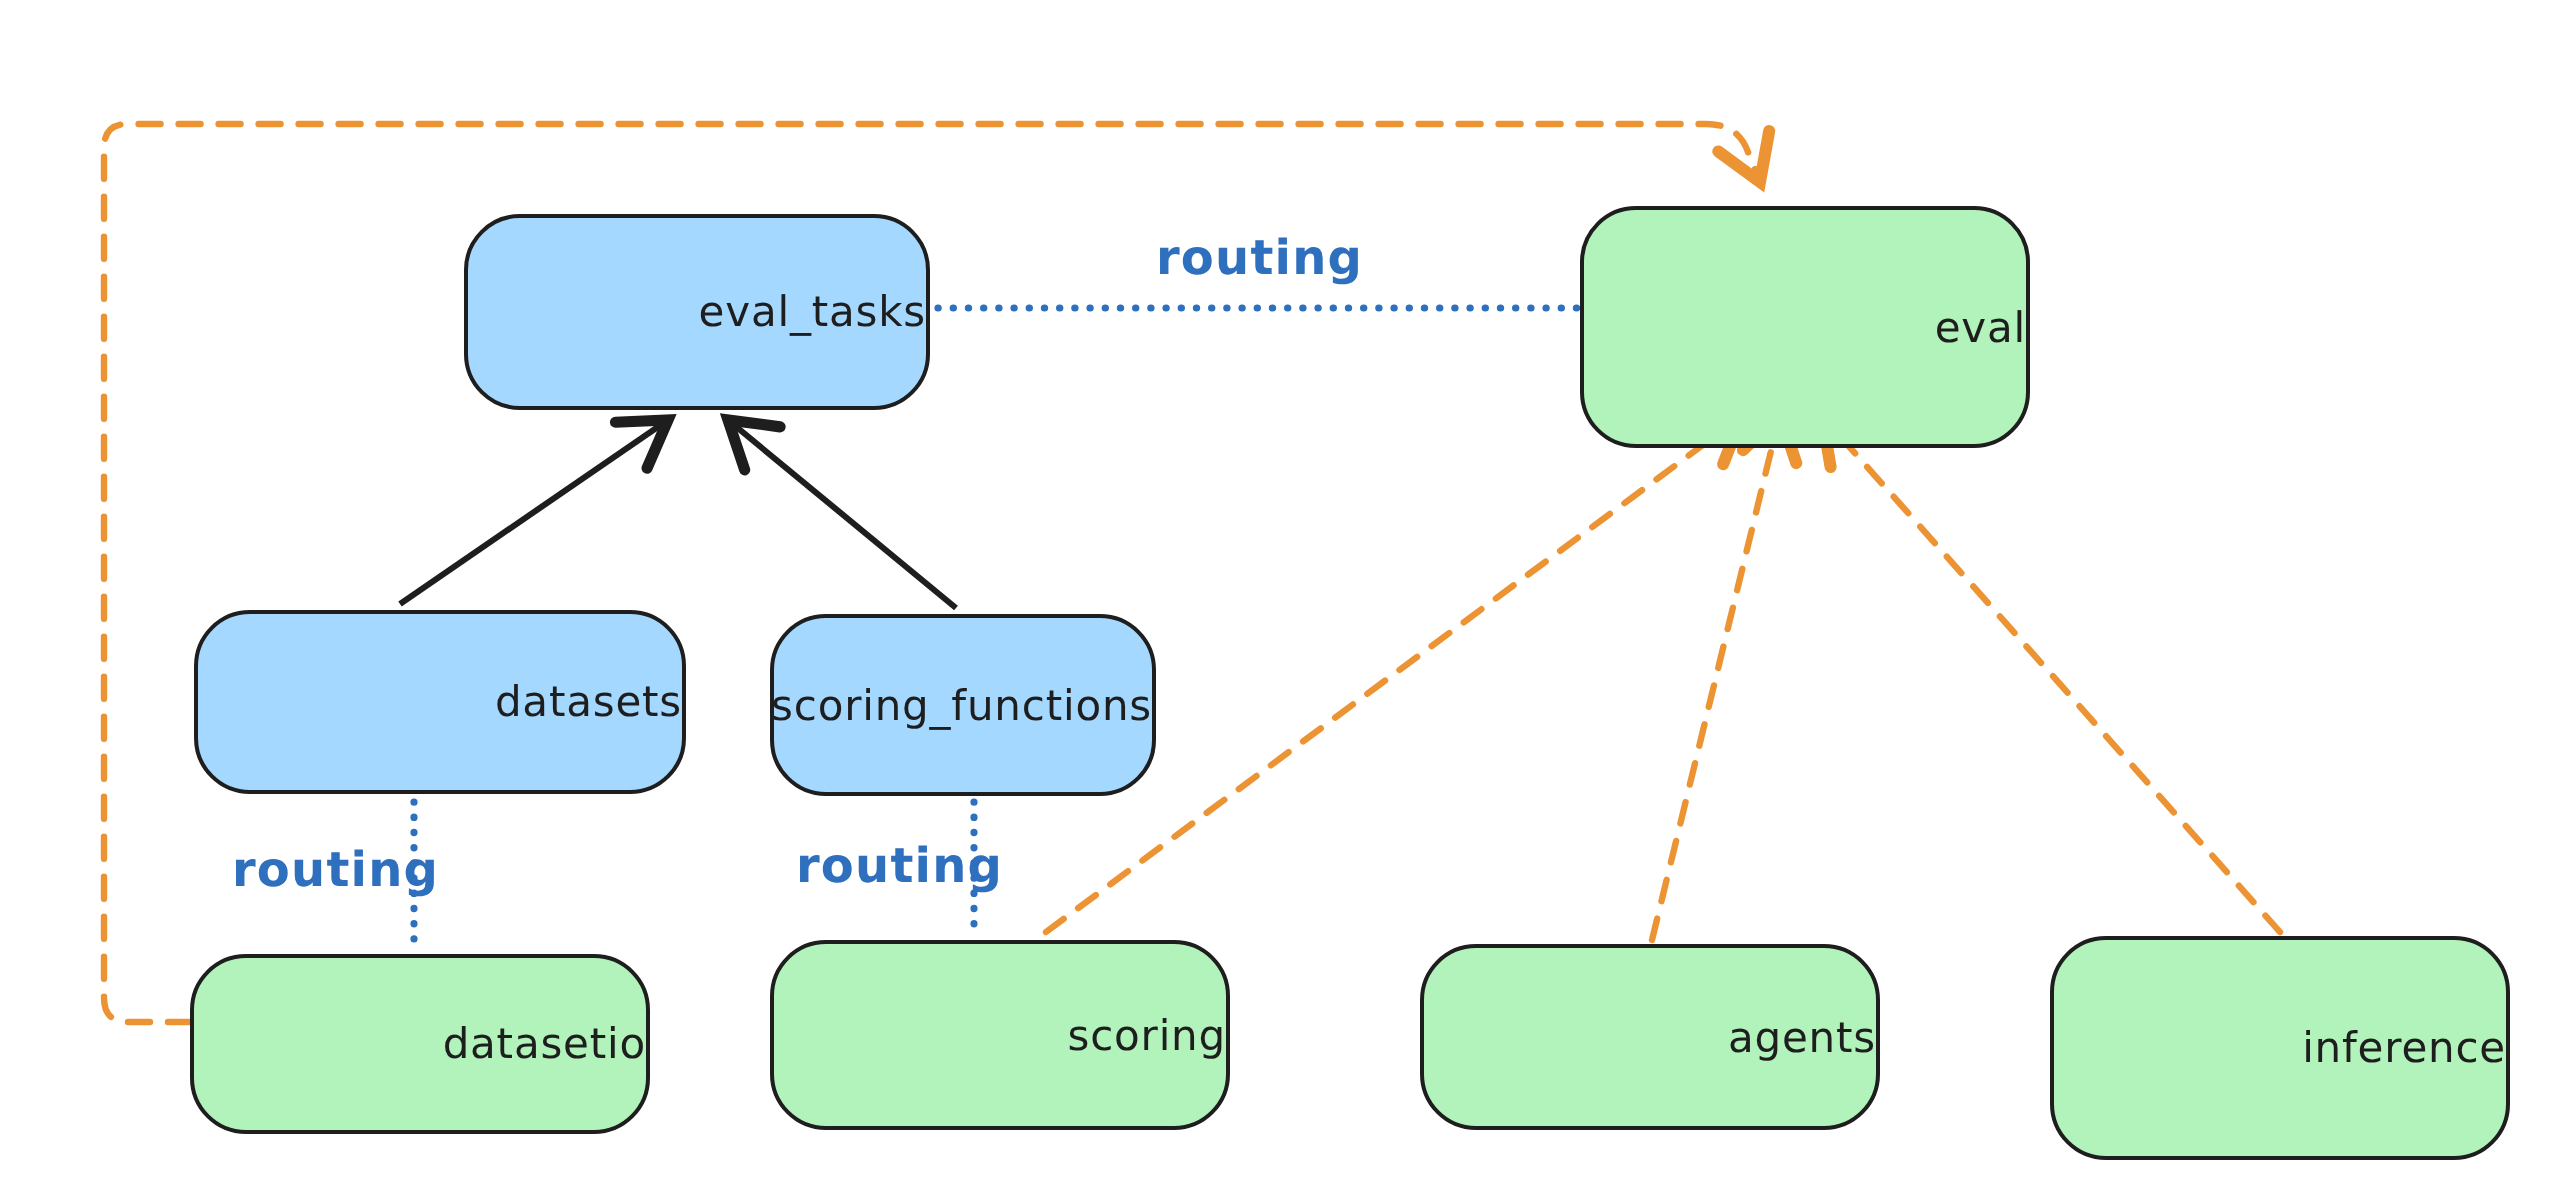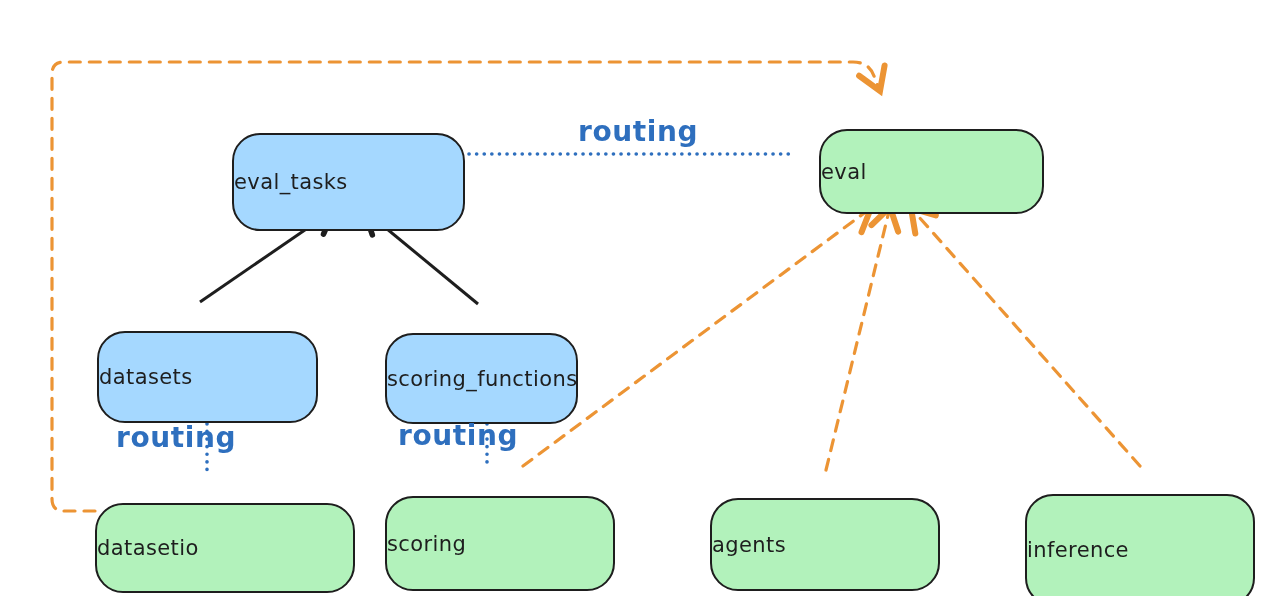--- a/index.html
+++ b/index.html
@@ -9,32 +9,31 @@
     background:#ffffff;
     font-family:"DejaVu Sans","Liberation Sans",sans-serif;
     overflow:hidden;
   }
   svg.edges{position:absolute;left:0;top:0;width:1280px;height:596px;}
   .node{
     position:absolute;
     box-sizing:border-box;
     border:2.5px solid #1e1e1e;
     border-radius:28px;
-    display:flex;align-items:center;justify-content:flex-start;
+    display:flex;align-items:center;justify-content:flex-end;
     font-size:21px;
     color:#1e1e1e;
     letter-spacing:0.4px;
-    margin-top:26px;
   }
   .node-blue{background:#a5d8ff;}
   .node-green{background:#b2f2bb;}
   .edge-label{
     position:absolute;
     color:#2e6fbe;
-    font-size:28px;
+    font-size:24px;
     font-weight:bold;
     letter-spacing:0.6px;
   }
   path.solid{stroke:#1e1e1e;stroke-width:3;fill:none;}
   path.dotted{stroke:#2e6fbe;stroke-width:3.6;fill:none;stroke-dasharray:0.1 7.5;stroke-linecap:round;}
   path.dashed{stroke:#ec9434;stroke-width:3.2;fill:none;stroke-dasharray:11 9;stroke-linecap:round;}
 </style>
 </head>
 <body>
 
@@ -60,33 +59,33 @@
     <path class="dashed" d="M95 511 L64 511 Q52 511 52 499 L52 74 Q52 62 64 62 L853 62 Q869 62 874 76 L880 91" marker-end="url(#ao)"></path>
     <path class="dashed" d="M523 466 L871 208" marker-end="url(#ao)"></path>
     <path class="dashed" d="M826 470 L890 207" marker-end="url(#ao)"></path>
     <path class="dashed" d="M1140 466 L911 208" marker-end="url(#ao)"></path>
   </svg>
 
   <div class="node node-blue" style="left:232px;top:107px;width:233px;height:98px;">
     <span>eval_tasks</span>
   </div>
 
-  <div class="node node-green" style="left:819px;top:103px;width:225px;height:85px;">
+  <div class="node node-green" style="left:790px;top:103px;width:225px;height:121px;">
     <span>eval</span>
   </div>
 
-  <div class="node node-blue" style="left:97px;top:305px;width:221px;height:92px;">
+  <div class="node node-blue" style="left:97px;top:305px;width:246px;height:92px;">
     <span>datasets</span>
   </div>
 
   <div class="node node-blue" style="left:385px;top:307px;width:193px;height:91px;">
     <span>scoring_functions</span>
   </div>
 
-  <div class="node node-green" style="left:95px;top:477px;width:260px;height:90px;">
+  <div class="node node-green" style="left:95px;top:477px;width:230px;height:90px;">
     <span>datasetio</span>
   </div>
 
   <div class="node node-green" style="left:710px;top:472px;width:230px;height:93px;">
     <span>agents</span>
   </div>
 
   <div class="node node-green" style="left:385px;top:470px;width:230px;height:95px;">
     <span>scoring</span>
   </div>

